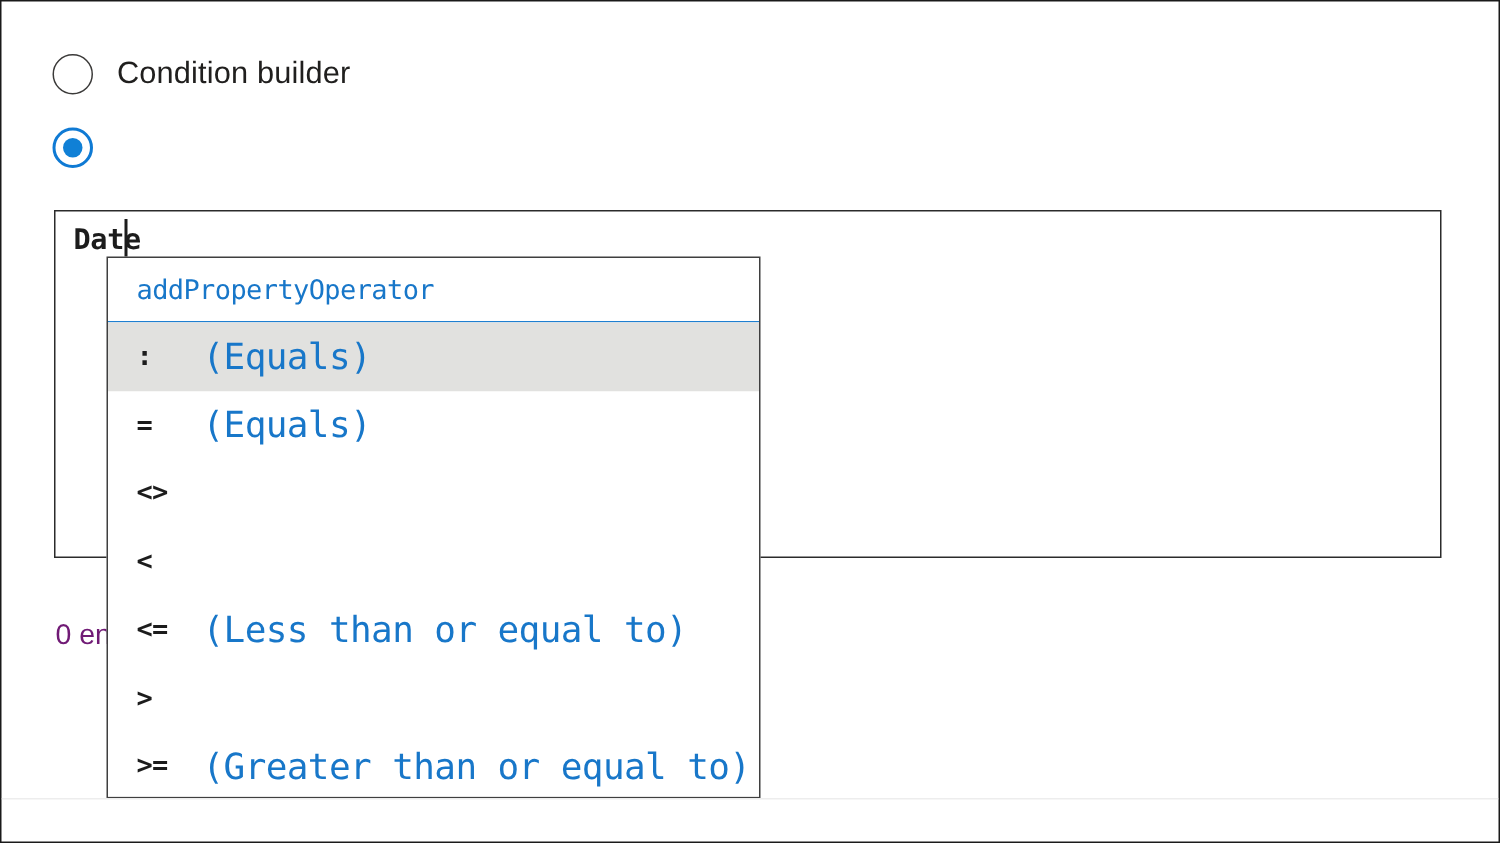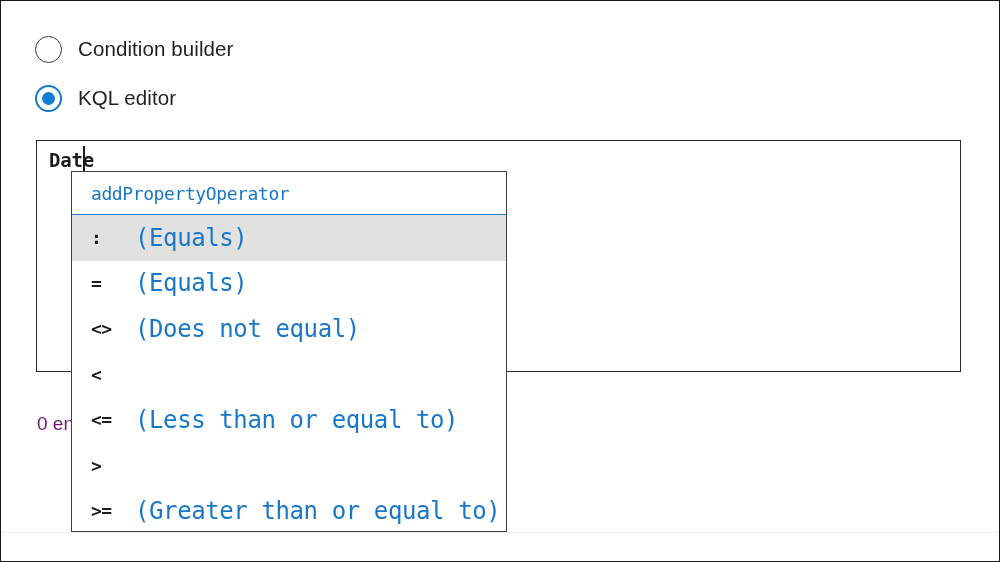--- a/index.html
+++ b/index.html
@@ -184,21 +184,20 @@
 
 <div class="page">
 
   <div class="radio-row r1">
     <span class="radio-outer off"></span>
     <span class="radio-label">Condition builder</span>
   </div>
 
   <div class="radio-row r2">
     <span class="radio-outer on"></span>
-    <span class="radio-label">KQL editor</span>
   </div>
 
   <div class="status-line">0 en</div>
 
   <div class="editor-box">
     <span class="editor-text">Date</span>
   </div>
   <span class="caret"></span>
 
   <div class="ac-popup">
@@ -212,21 +211,20 @@
         <span class="ac-desc">(Equals)</span>
       </div>
 
       <div class="ac-item">
         <span class="ac-op">=</span>
         <span class="ac-desc">(Equals)</span>
       </div>
 
       <div class="ac-item">
         <span class="ac-op">&lt;&gt;</span>
-        <span class="ac-desc">(Does not equal)</span>
       </div>
 
       <div class="ac-item">
         <span class="ac-op">&lt;</span>
       </div>
 
       <div class="ac-item">
         <span class="ac-op">&lt;=</span>
         <span class="ac-desc">(Less than or equal to)</span>
       </div>

